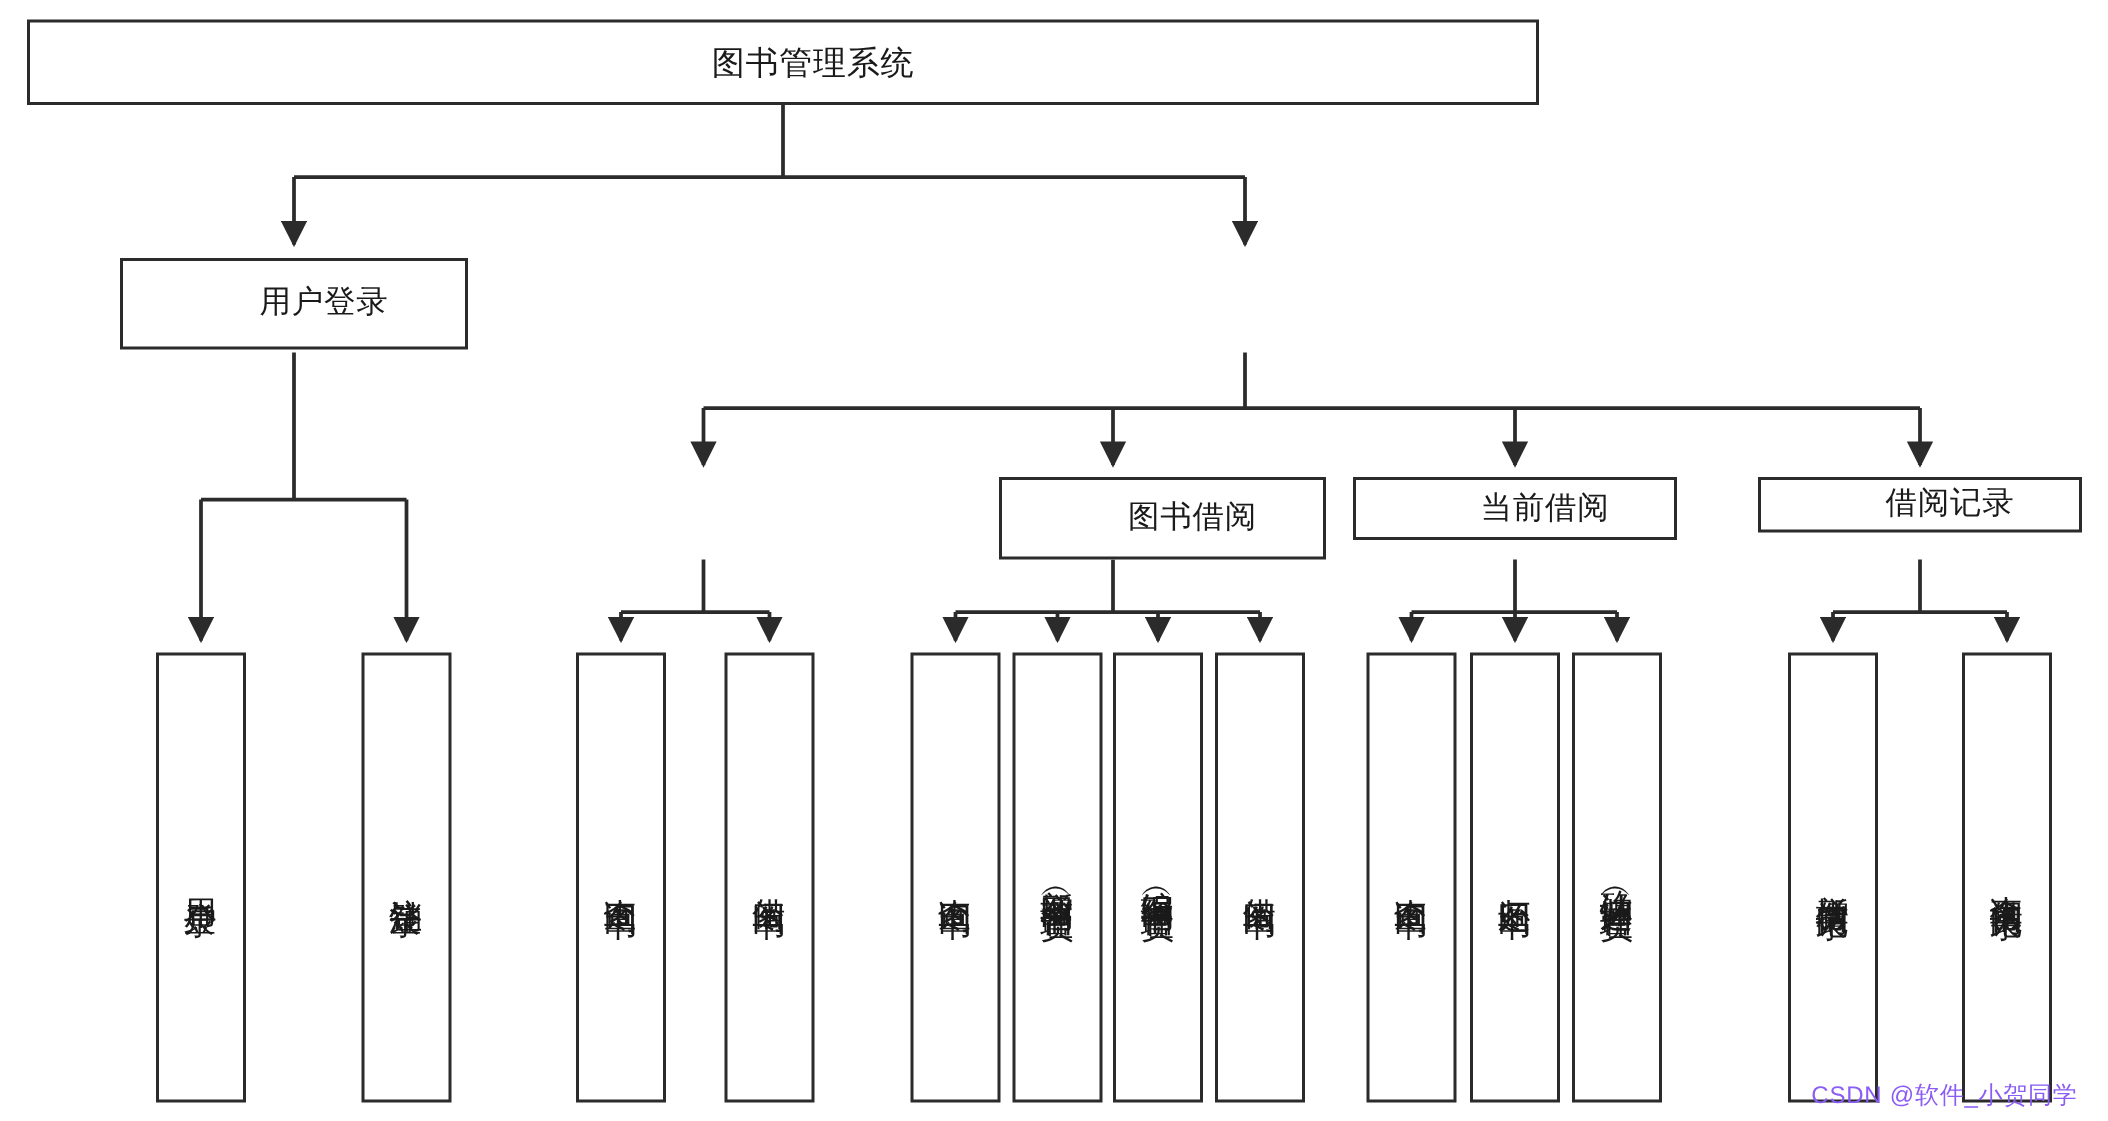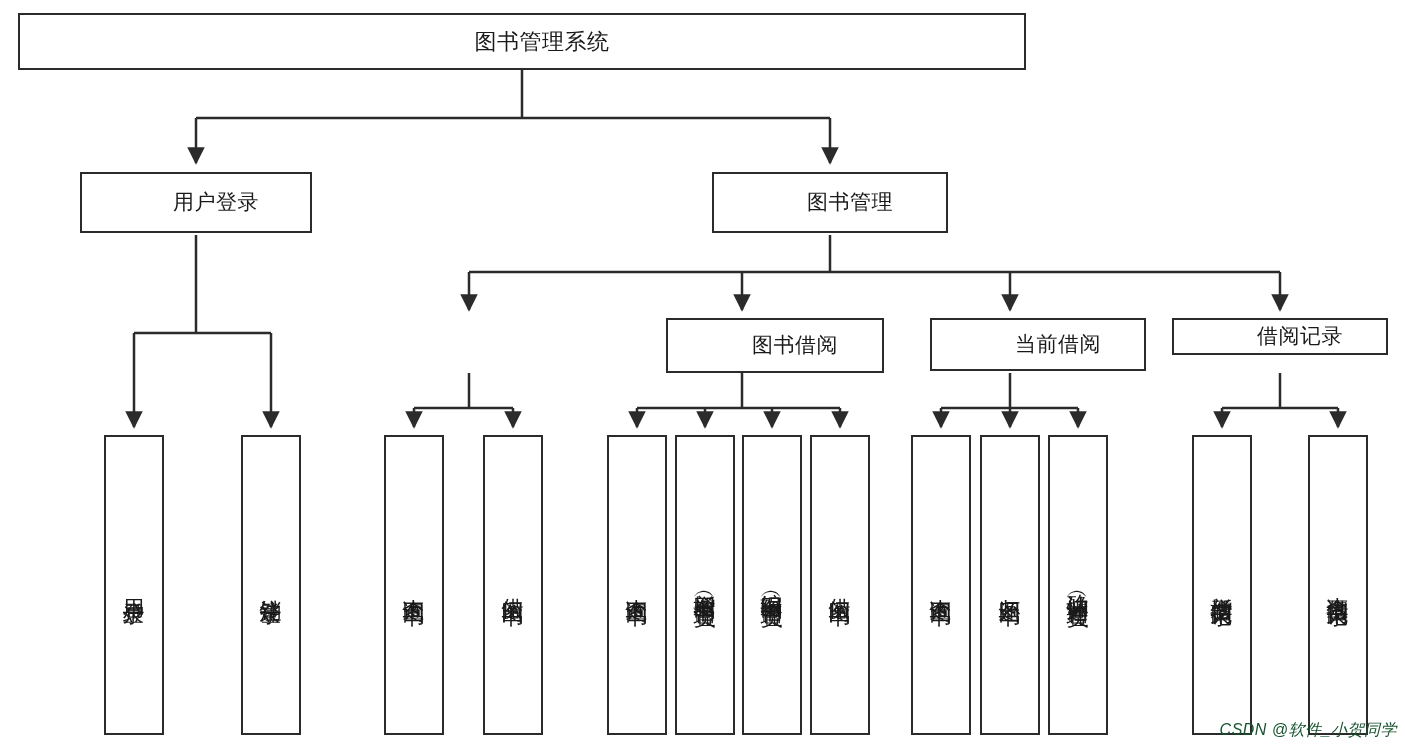--- a/index.html
+++ b/index.html
@@ -61,28 +61,27 @@
     writing-mode: vertical-rl;
     text-orientation: upright;
     font-size: 22px;
     line-height: 1.05;
     letter-spacing: 2px;
     max-height: 286px;
     white-space: normal;
   }
   .watermark {
     position: absolute;
-    right: 8px;
+    right: 20px;
     bottom: 6px;
     font-size: 16px;
-    color: #14532d;
+    color: #8b5cf6;
     letter-spacing: 0.5px;
     user-select: none;
     white-space: nowrap;
-    font-style: italic;
   }
 </style>
 </head>
 <body>
 
 <div id="diagram-root">
 
   <svg class="connectors" viewBox="0 0 1405 747">
     <defs>
       <marker id="arrow" viewBox="0 0 10 10" refX="9" refY="5" markerWidth="7" markerHeight="7" orient="auto-start-reverse">
@@ -136,28 +135,25 @@
     </g>
   </svg>
 
   <div class="node horiz root" style="left:18px; top:13px; width:1008px; height:57px;">
     <span class="node-label">图书管理系统</span>
   </div>
 
   <div class="node horiz" style="left:80px; top:172px; width:232px; height:61px;">
     <span class="node-label">用户登录</span>
   </div>
-  <div class="node horiz" style="left:712px; top:172px; width:236px; height:61px;">
-    <span class="node-label">图书管理</span>
-  </div>
 
   <div class="node horiz" style="left:634px; top:318px; width:218px; height:55px;margin-left:32px;">
     <span class="node-label">图书借阅</span>
   </div>
-  <div class="node horiz" style="left:930px; top:318px; width:216px; height:53px;">
+  <div class="node horiz" style="left:902px; top:318px; width:216px; height:42px;">
     <span class="node-label">当前借阅</span>
   </div>
   <div class="node horiz" style="left:1172px; top:318px; width:216px; height:37px;">
     <span class="node-label">借阅记录</span>
   </div>
 
   <div class="node vert" style="left:104px; top:435px; width:60px; height:300px;">
     <span class="node-label">用户登录</span>
   </div>
   <div class="node vert" style="left:241px; top:435px; width:60px; height:300px;">

